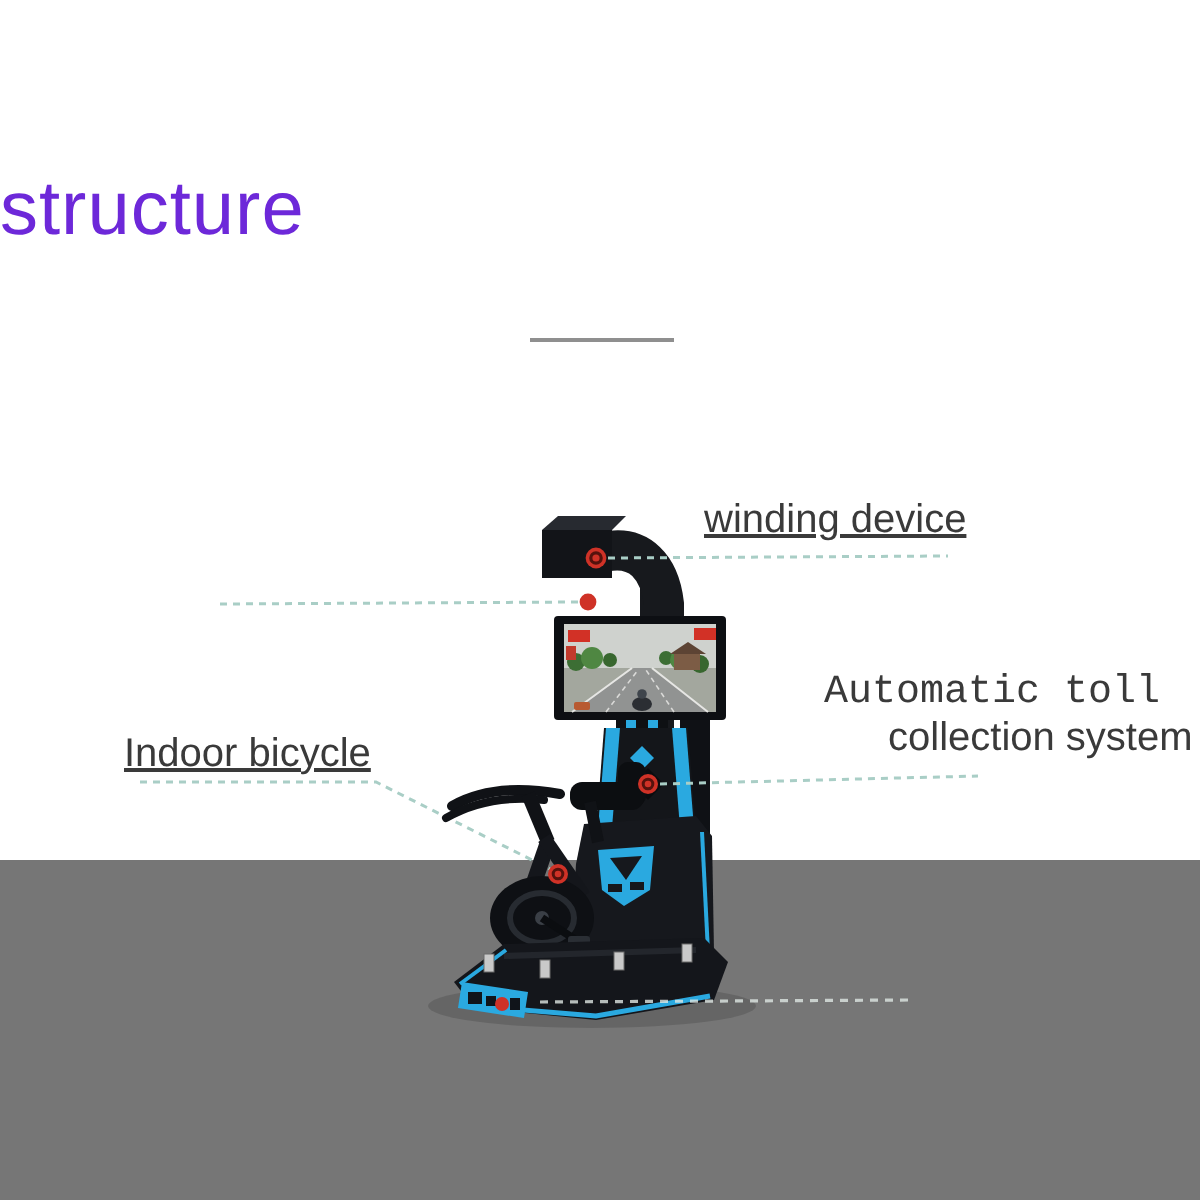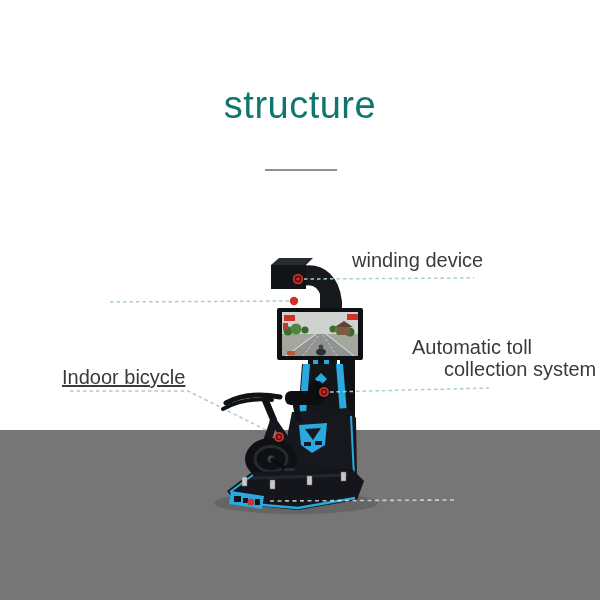--- a/index.html
+++ b/index.html
@@ -1,20 +1,20 @@
 <!DOCTYPE html>
 <html><head>
 <meta charset="utf-8">
 <style>
   html,body{margin:0;padding:0;}
   body{width:600px;height:600px;background:#ffffff;font-family:"Liberation Sans",sans-serif;}
   .canvas{position:relative;width:600px;height:600px;overflow:hidden;background:#ffffff;}
   .floor{position:absolute;left:0;top:430px;width:600px;height:170px;background:#767676;}
-  .page-title{position:absolute;left:0;top:84px;width:600px;text-align:center;
-    font-size:38px;color:#0f766e;letter-spacing:0.5px;}
+  .page-title{position:absolute;left:0;top:84px;width:600px;text-align:left;
+    font-size:38px;color:#6d28d9;letter-spacing:0.5px;}
   .title-rule{position:absolute;left:265px;top:169px;width:72px;height:2px;background:#8f8f8f;}
   .callout{position:absolute;font-size:20px;color:#3a3a3a;white-space:nowrap;line-height:22px;}
   .svg-layer{position:absolute;left:0;top:0;}
 </style>
 </head>
 <body>
 
 <div class="canvas">
 
   <div class="floor"></div>
@@ -139,23 +139,23 @@
     <g>
       <circle cx="279" cy="437" r="5" fill="#cf3227"></circle>
       <circle cx="279" cy="437" r="2.4" fill="none" stroke="#55120d" stroke-width="1.5"></circle>
     </g>
     <circle cx="251" cy="502" r="3.5" fill="#cf3227"></circle>
   </svg>
 
   <div class="page-title">structure</div>
   <div class="title-rule"></div>
 
-  <div class="callout" style="left:352px;top:249px;">winding device</div>
+  <div class="callout" style="left:352px;top:249px;text-decoration:underline;">winding device</div>
 
 
   <div class="callout" style="left:62px;top:366px;text-decoration:underline;">Indoor bicycle</div>
 
   <div class="callout" style="left:412px;top:336px;">
-    <span style="display:block;">Automatic toll</span>
+    <span style="display:block;font-family:Liberation Mono, monospace;">Automatic toll</span>
     <span style="display:block;margin-left:32px;">collection system</span>
   </div>
 
 </div>
 
 </body></html>

